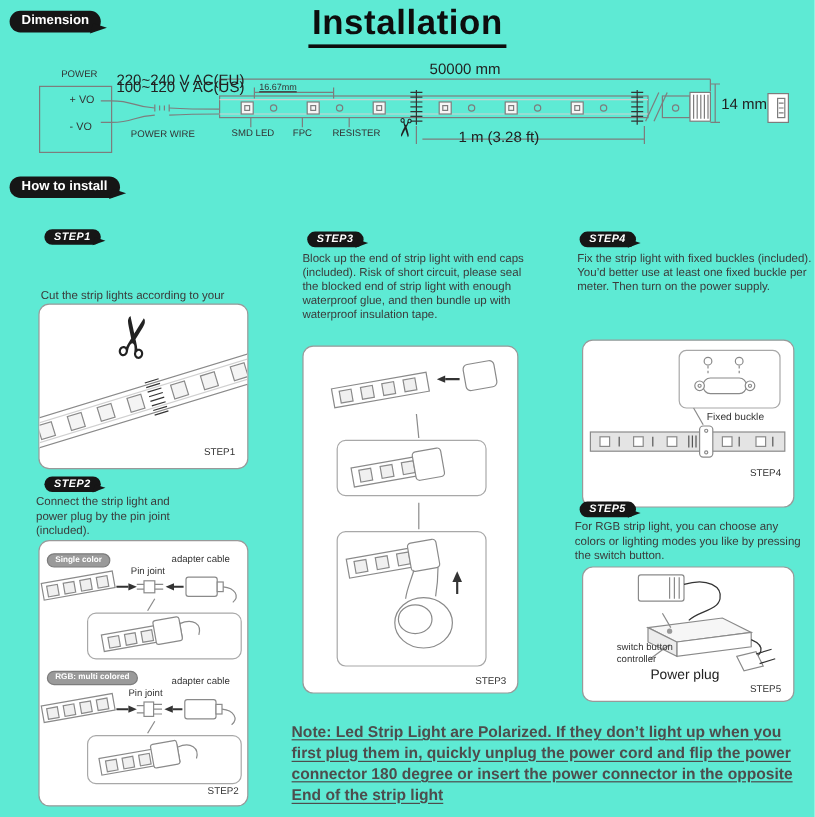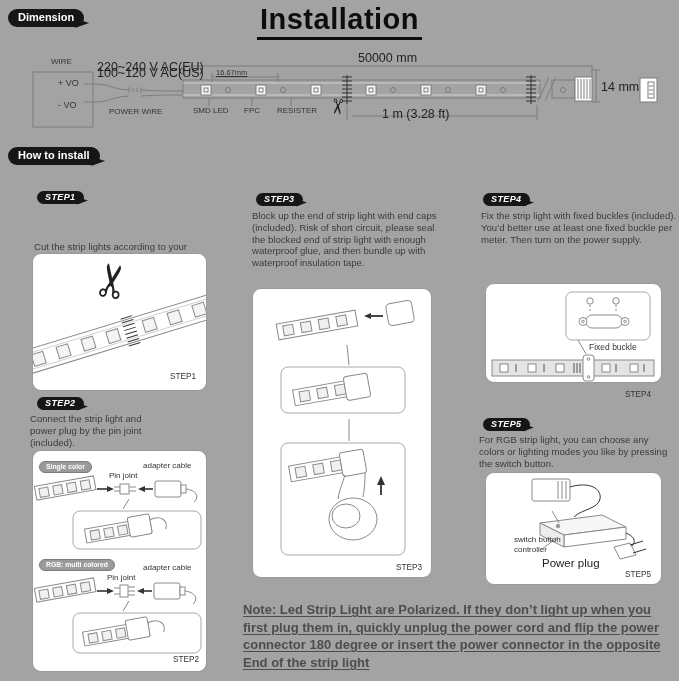--- a/index.html
+++ b/index.html
@@ -1,17 +1,17 @@
 <!DOCTYPE html>
 <html><head>
 <meta charset="utf-8">
 <style>
   * { box-sizing: border-box; margin: 0; padding: 0; }
   html,body { background:#fff; }
-  #page { position:relative; width:679px; height:681px; background:#a3a3a3;
+  #page { position:relative; width:679px; height:681px; background:#5eead4;
           font-family:"Liberation Sans", sans-serif; color:#3b3b3b; overflow:hidden; }
 
   .title { position:absolute; left:0; right:0; top:3px; text-align:center; }
   .title span { display:inline-block; font-size:29px; font-weight:bold; color:#0d0d0d;
                 border-bottom:3px solid #0d0d0d; padding:0 3px 1px; letter-spacing:.5px; }
 
   .bubble { position:absolute; background:#161616; color:#fff; font-weight:bold;
             font-size:11px; padding:2px 10px 4px; border-radius:10px; white-space:nowrap; }
   .bubble::after { content:""; position:absolute; right:-4px; bottom:-3px; width:0; height:0;
             border-left:12px solid #161616; border-bottom:9px solid transparent;
@@ -145,21 +145,21 @@
         <line x1="592" y1="58" x2="600" y2="58"></line>
 
       <rect x="640" y="34" width="17" height="24" fill="#fff"></rect>
       <rect x="648" y="38" width="6" height="16"></rect>
       <line x1="649" y1="42" x2="653" y2="42"></line>
         <line x1="649" y1="46" x2="653" y2="46"></line>
       <line x1="649" y1="50" x2="653" y2="50"></line>
     </g>
   </svg>
 
-  <span class="dim-label" style="left:51px; top:57px;">WIRE</span>
+  <span class="dim-label" style="left:51px; top:57px;">POWER</span>
   <span class="dim-label mid" style="left:58px; top:78px;">+ VO</span>
   <span class="dim-label mid" style="left:58px; top:100px;">- VO</span>
   <span class="dim-label big" style="left:97px; top:50px;margin-top:10px;">220~240 V AC(EU)</span>
   <span class="dim-label big" style="left:97px; top:66px;">100~120 V AC(US)</span>
   <span class="dim-label" style="left:109px; top:107px;">POWER WIRE</span>
   <span class="dim-label tiny" style="left:216px; top:68px;text-decoration:underline;">16.67mm</span>
   <span class="dim-label" style="left:193px; top:106px;">SMD LED</span>
   <span class="dim-label" style="left:244px; top:106px;">FPC</span>
   <span class="dim-label" style="left:277px; top:106px;">RESISTER</span>
   <span class="dim-label big" style="left:358px; top:51px;">50000 mm</span>
@@ -340,21 +340,21 @@
         <line x1="128" y1="206" x2="128" y2="194" stroke="#333" stroke-width="1.8"></line>
         <polygon points="124,196 128,187 132,196" fill="#333" stroke="none"></polygon>
       </g>
     </svg>
     <span class="fig-label" style="left:143px; top:274px;">STEP3</span>
   </div>
 
   <div class="step-badge" style="left:483px; top:193px;">STEP4</div>
   <div class="step-text" style="left:481px; top:210px; width:196px;">Fix the strip light with fixed buckles (included). You’d better use at least one fixed buckle per meter. Then turn on the power supply.</div>
 
-  <div class="fig" style="left:485px; top:283px; width:177px; height:100px;">
+  <div class="fig" style="left:485px; top:283px; width:177px; height:140px;">
     <svg width="175" height="120" viewBox="0 0 175 120">
       <g stroke="#8a8a8a" fill="none" stroke-width="1">
         <rect x="80" y="8" width="84" height="48" rx="6" stroke="#a8a8a8"></rect>
         <circle cx="104" cy="17" r="3.2"></circle>
           <circle cx="130" cy="17" r="3.2"></circle>
         <line x1="104" y1="21" x2="104" y2="29" stroke-dasharray="2,2"></line>
         <line x1="130" y1="21" x2="130" y2="29" stroke-dasharray="2,2"></line>
         <rect x="100" y="31" width="36" height="13" rx="6" fill="#fff"></rect>
         <circle cx="97" cy="37.5" r="4" fill="#fff"></circle>
           <circle cx="139" cy="37.5" r="4" fill="#fff"></circle>

